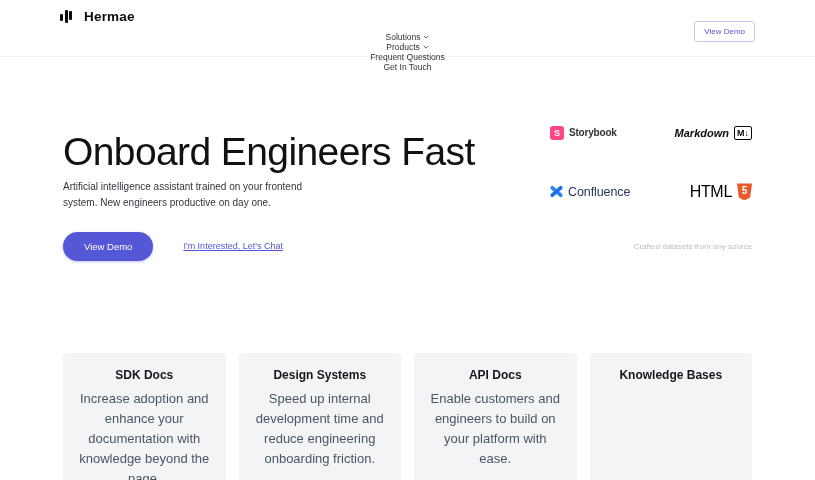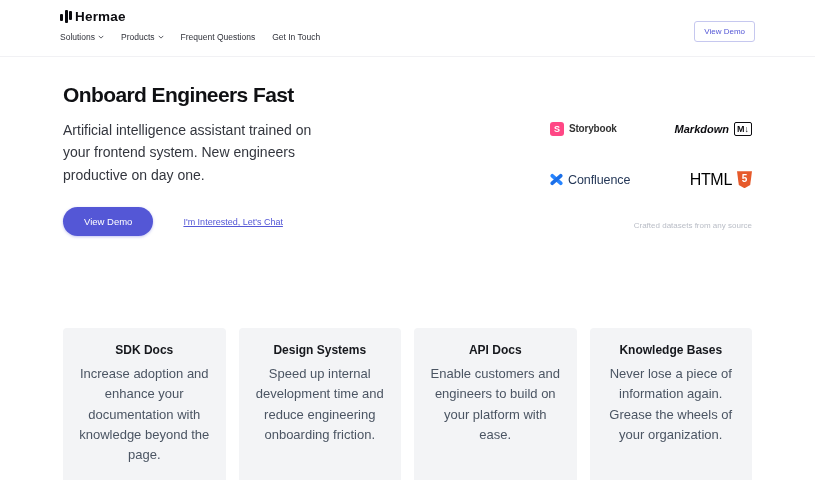--- a/index.html
+++ b/index.html
@@ -2,41 +2,41 @@
 <html><head>
 <meta charset="utf-8">
 <style>
   * { margin:0; padding:0; box-sizing:border-box; }
   html,body { width:815px; height:480px; overflow:hidden; background:#ffffff;
     font-family:"Liberation Sans", sans-serif; color:#111827; }
 
   
   .header { position:relative; height:57px; padding:9px 60px 0 60px;
     border-bottom:1px solid #f1f1f4; background:#fff; }
-  .logo-row { display:flex; align-items:center; gap:3px; }
+  .logo-row { display:flex; align-items:center; gap:12px; }
   .logo-mark { display:flex; align-items:flex-end; gap:1.5px; height:13px; }
   .logo-mark i { display:block; width:3px; background:#0b0b0f; border-radius:1px; }
   .logo-mark i:nth-child(1){ height:7px; margin-bottom:2px; }
   .logo-mark i:nth-child(2){ height:13px; }
   .logo-mark i:nth-child(3){ height:9px; margin-bottom:3px; }
   .logo-text { font-size:13.5px; font-weight:bold; letter-spacing:.2px; color:#0b0b0f; }
-  .nav { display:flex; gap:17px; margin-top:8px; }
+  .nav { display:flex; align-items:center; margin-top:8px;flex-direction:column; }
   .nav-item { display:flex; align-items:center; gap:3px; font-size:8.5px;
     color:#30323a; cursor:pointer; }
   .chev { width:6px; height:4px; display:inline-block; }
   .btn-outline { position:absolute; right:60px; top:21px; font-size:8px;
     color:#5457d6; background:#fff; border:1px solid #c6c8ef; border-radius:3px;
     padding:5px 9px; cursor:pointer; font-family:inherit; }
 
   
   .hero { display:flex; padding:26px 63px 0 63px; }
   .hero-left { width:430px; }
-  .hero-title { font-size:21px; font-weight:bold; letter-spacing:-0.6px;
-    color:#101114; line-height:1.1; }
-  .hero-sub { margin-top:13px; width:252px; font-size:14px; line-height:1.6;
+  .hero-title { font-size:39px; font-weight:normal; letter-spacing:-0.6px;
+    color:#101114; line-height:1.1;margin-top:48px; }
+  .hero-sub { margin-top:5px; width:252px; font-size:10px; line-height:1.6;
     color:#33363e; }
   .cta-row { margin-top:21px; display:flex; align-items:center; gap:30px; }
   .btn-primary { background:#5457d6; color:#fff; border:none; border-radius:999px;
     font-size:9.5px; padding:9px 21px; cursor:pointer; font-family:inherit;
     box-shadow:0 1px 3px rgba(84,87,214,.35); }
   .link-chat { font-size:9px; color:#5457d6; text-decoration:underline; cursor:pointer; }
 
   .hero-right { margin-left:auto; width:202px; padding-top:33px; display:grid;
     grid-template-columns:1fr 1fr; row-gap:23px; align-items:center; }
   .logo-cell { display:flex; align-items:center; gap:5px; white-space:nowrap; }
@@ -146,20 +146,19 @@
   <div class="card">
     <div class="card-title">Design Systems</div>
     <div class="card-body">Speed up internal development time and reduce engineering onboarding friction.</div>
   </div>
   <div class="card">
     <div class="card-title">API Docs</div>
     <div class="card-body">Enable customers and engineers to build on your platform with ease.</div>
   </div>
   <div class="card">
     <div class="card-title">Knowledge Bases</div>
-    <div class="card-body">Never lose a piece of information again. Grease the wheels of your organization.</div>
   </div>
 </section>
 
 <section class="features">
   <div class="eyebrow">Move faster</div>
 
 </section>
 
 </body></html>

